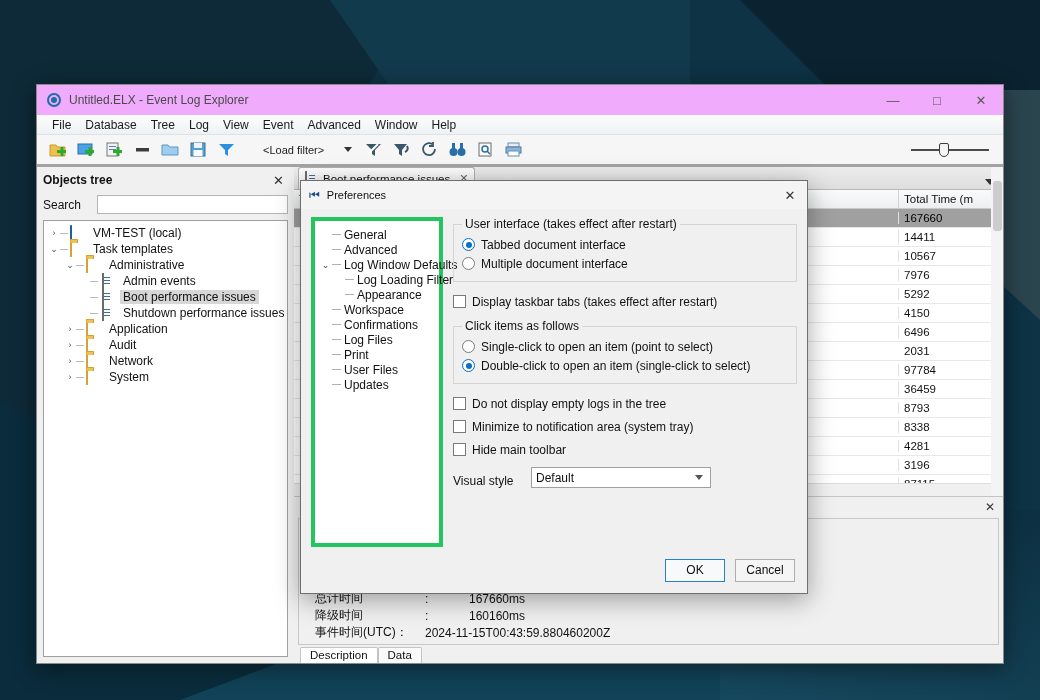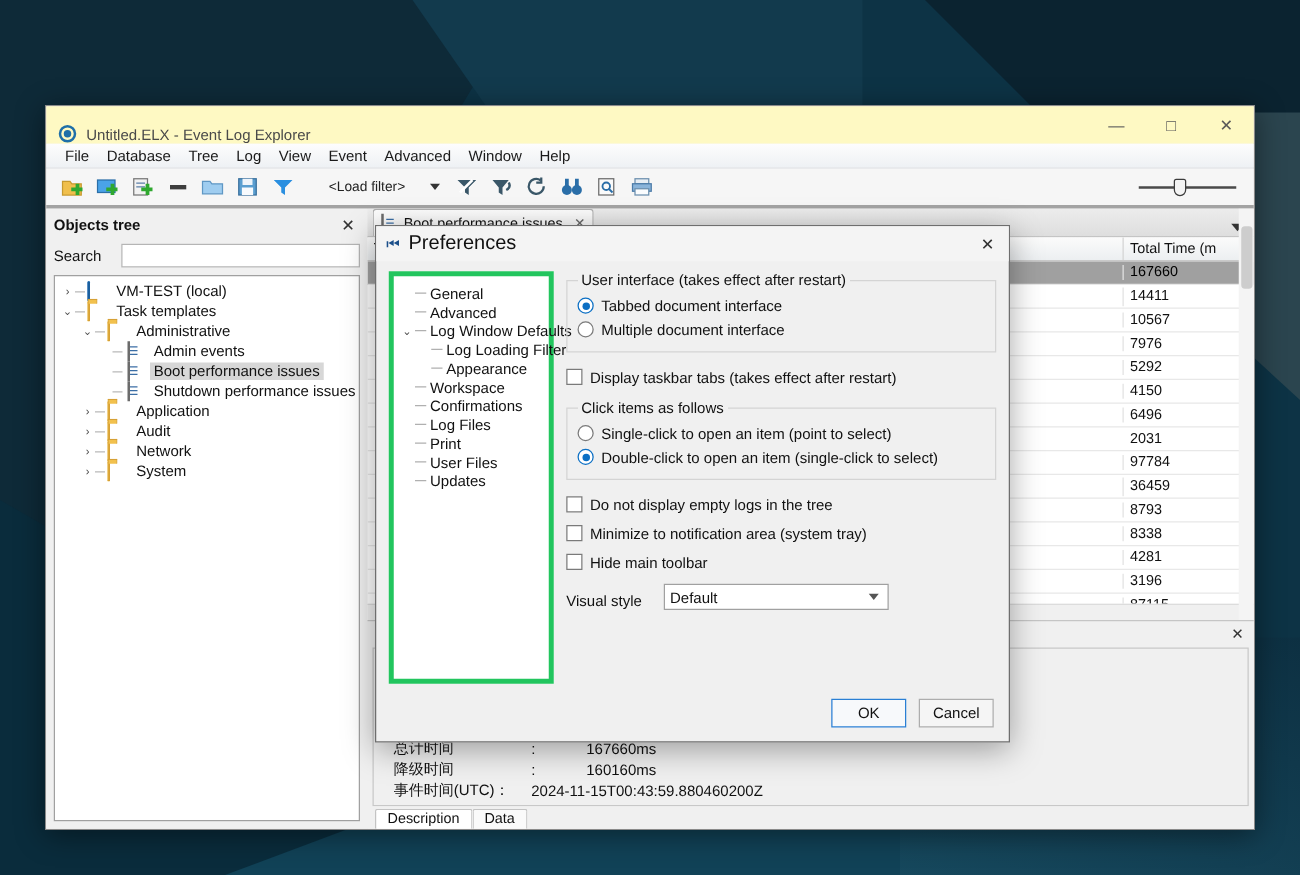--- a/index.html
+++ b/index.html
@@ -45,22 +45,22 @@
     width: 968px; height: 580px;
     background: #f0f0f0;
     border: 1px solid #8a8a8a;
     box-shadow: 0 4px 22px rgba(0,0,0,.45);
     display: flex; flex-direction: column;
     font-size: 12px;
   }
 
   
   .titlebar {
-    height: 30px; background: #fef9c3;
-    display: flex; align-items: flex-end;
+    height: 30px; background: #f0abfc;
+    display: flex; align-items: center;
     flex: 0 0 30px;
   }
   .title-icon {
     width: 16px; height: 16px; margin: 0 7px 0 9px;
     position: relative; flex: none;
   }
   .title-icon .ring {
     position:absolute; inset:1px;
     border: 2px solid #1e6fa8; border-radius: 50%;
   }
@@ -300,21 +300,21 @@
     left:300px; top:180px; width:508px; height:414px;
     background:#f0f0f0; border:1px solid #6e6e6e;
     box-shadow:0 6px 24px rgba(0,0,0,.35);
     display:flex; flex-direction:column;
     z-index:50;
   }
   .pref-title {
     height:28px; flex:0 0 28px; display:flex; align-items:center;
     background:#f4f4f4; padding-left:8px;
   }
-  .pref-title-text { font-size:16px; color:#111; flex:1; }
+  .pref-title-text { font-size:11px; color:#111; flex:1; }
   .pref-x { width:34px; text-align:center; color:#333; font-size:13px; }
   .pref-body { flex:1; display:flex; padding:8px 10px 0 10px; gap:10px; min-height:0; }
   .pref-tree {
     width:132px; flex:0 0 132px; background:#fff; border:4px solid #22c55e;
     padding:6px 4px; font-size:12px;
   }
   .pnode { display:flex; align-items:center; height:15px; white-space:nowrap; }
   .pnode .pchev { width:13px; text-align:center; font-size:9px; color:#444; flex:none;}
   .pnode .pdash { width:9px; height:1px; background:#b0b0b0; flex:none; margin-right:3px;}
   .pnode .plbl { color:#111; }

